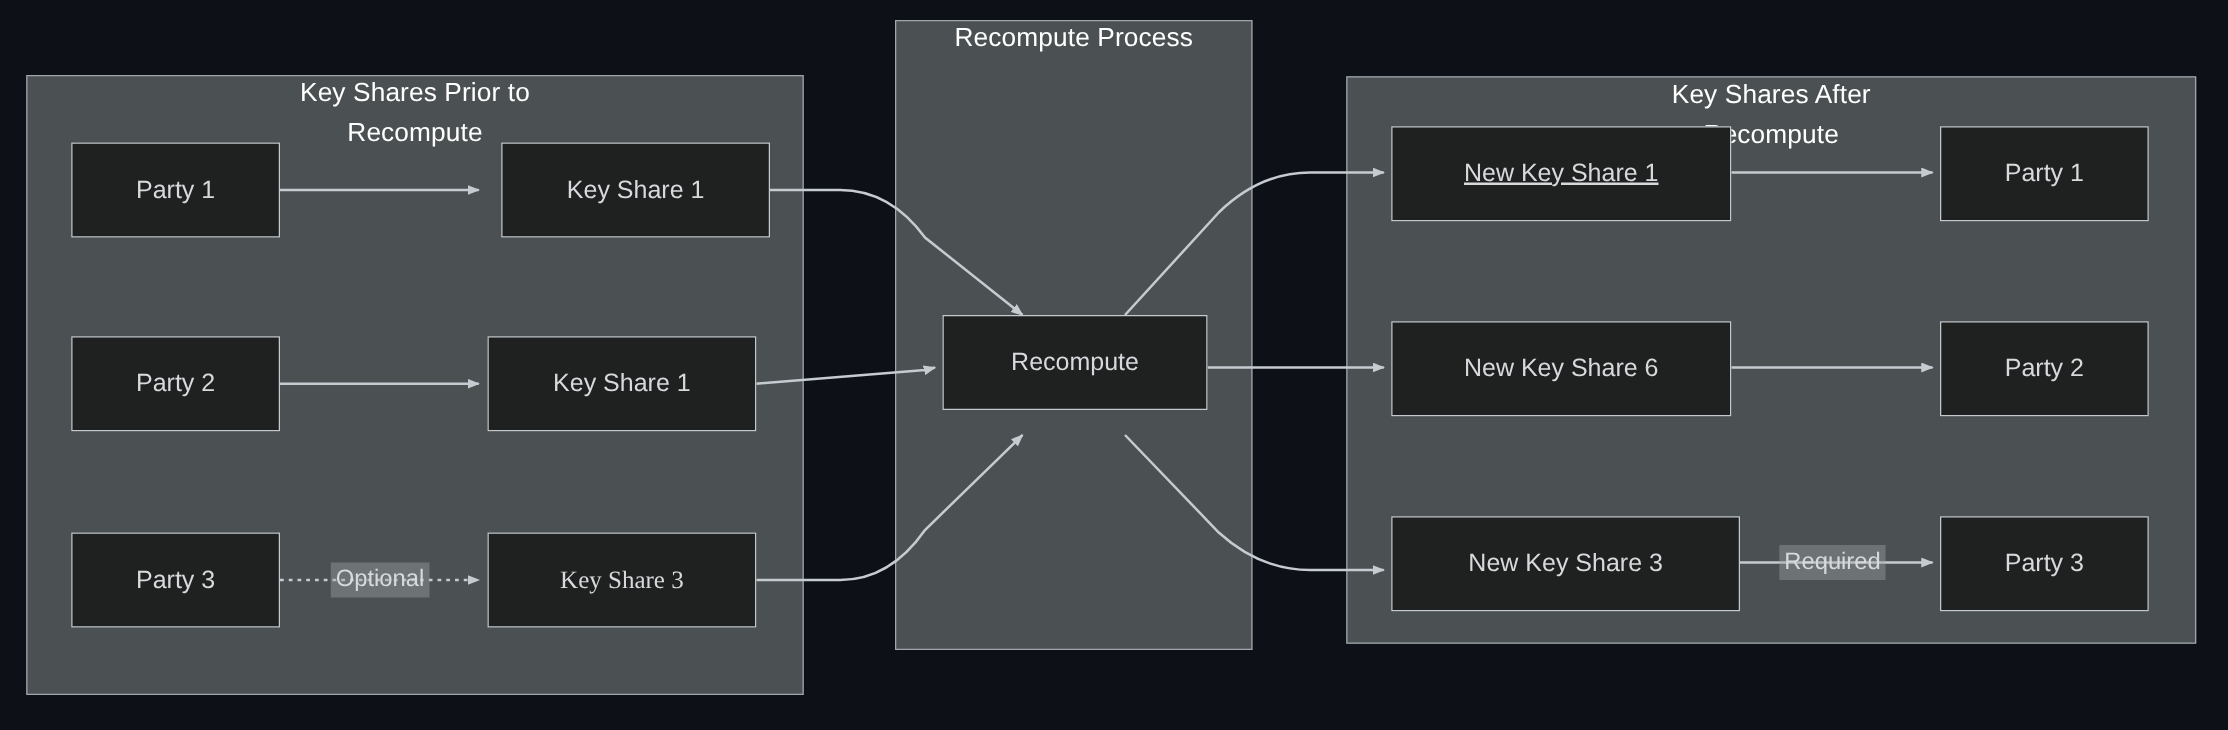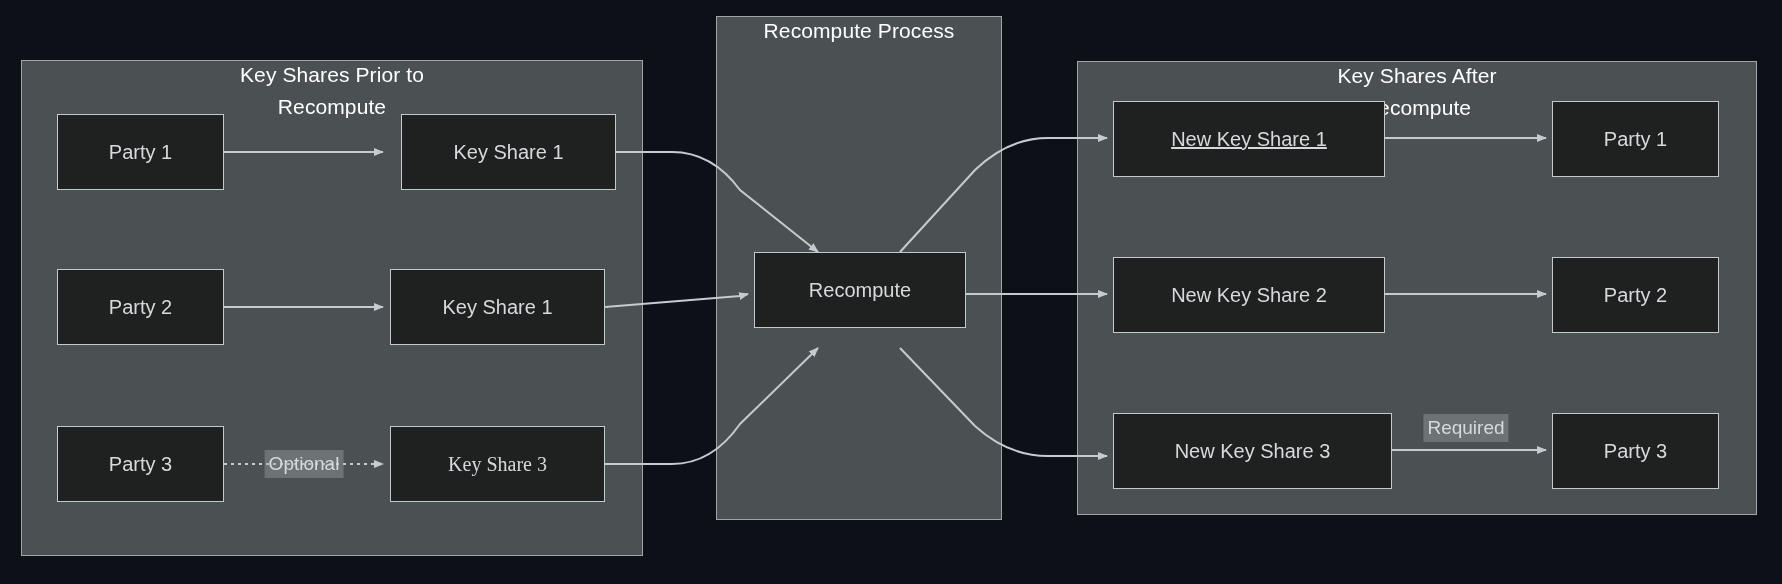--- a/index.html
+++ b/index.html
@@ -121,21 +121,21 @@
     <path class="edge-path" d="M900,252 L975,170 Q1008,138 1048,138 L1107,138" marker-end="url(#arrow)"></path>
     <path class="edge-path" d="M966,294 L1107,294" marker-end="url(#arrow)"></path>
     <path class="edge-path" d="M900,348 L975,426 Q1008,456 1048,456 L1107,456" marker-end="url(#arrow)"></path>
 
     <path class="edge-path" d="M1385,138 L1546,138" marker-end="url(#arrow)"></path>
     <path class="edge-path" d="M1385,294 L1546,294" marker-end="url(#arrow)"></path>
     <path class="edge-path" d="M1385,450 L1546,450" marker-end="url(#arrow)"></path>
   </svg>
 
   <div class="edge-label" style="left:304px; top:464px;text-align:center;">Optional</div>
-  <div class="edge-label" style="left:1466px; top:428px;">Required</div>
+  <div class="edge-label" style="left:1466px; top:450px;">Required</div>
 
   <div class="node" style="left:57px; top:114px; width:167px; height:76px;">
     <span>Party 1</span>
   </div>
   <div class="node" style="left:57px; top:269px; width:167px; height:76px;">
     <span>Party 2</span>
   </div>
   <div class="node" style="left:57px; top:426px; width:167px; height:76px;">
     <span>Party 3</span>
   </div>
@@ -151,21 +151,21 @@
   </div>
 
   <div class="node" style="left:754px; top:252px; width:212px; height:76px;">
     <span>Recompute</span>
   </div>
 
   <div class="node" style="left:1113px; top:101px; width:272px; height:76px;text-decoration:underline;">
     <span>New Key Share 1</span>
   </div>
   <div class="node" style="left:1113px; top:257px; width:272px; height:76px;">
-    <span>New Key Share 2</span>
+    <span>New Key Share 6</span>
   </div>
   <div class="node" style="left:1113px; top:413px; width:279px; height:76px;">
     <span>New Key Share 3</span>
   </div>
 
   <div class="node" style="left:1552px; top:101px; width:167px; height:76px;">
     <span>Party 1</span>
   </div>
   <div class="node" style="left:1552px; top:257px; width:167px; height:76px;">
     <span>Party 2</span>

